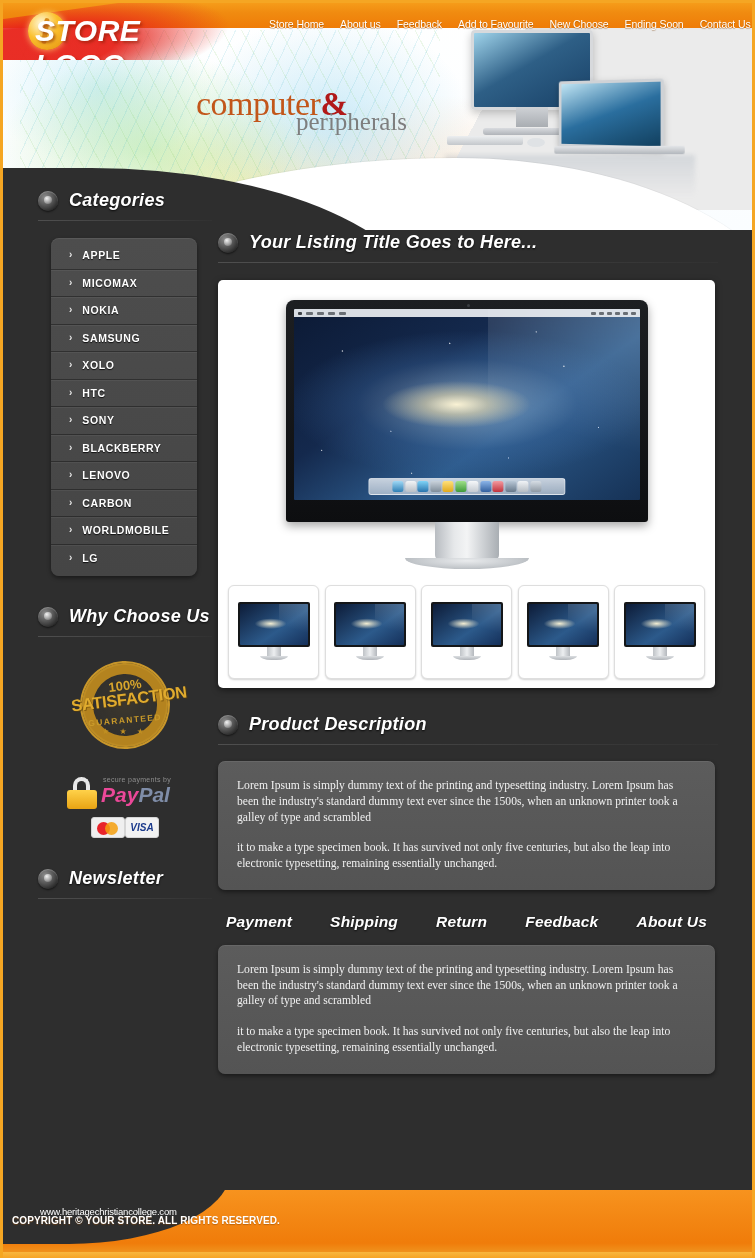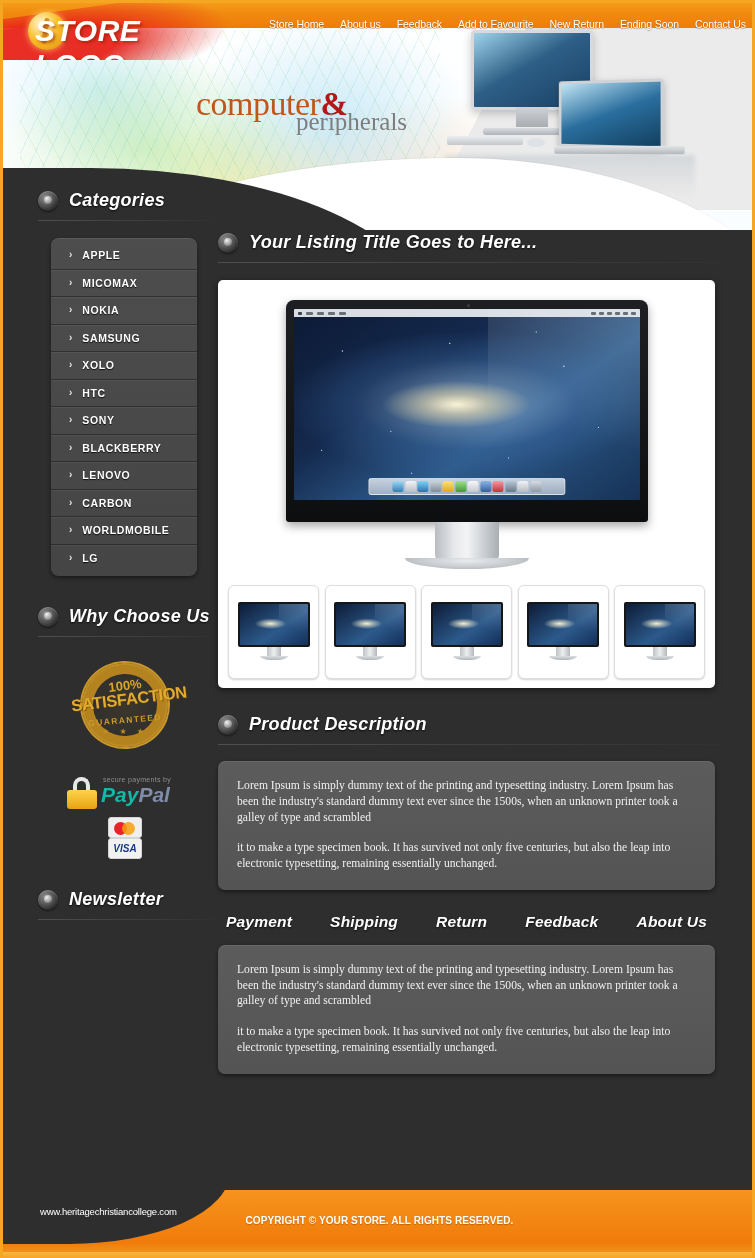--- a/index.html
+++ b/index.html
@@ -270,23 +270,23 @@
     position:absolute; left:0; top:13px; width:30px; height:19px;
     background:linear-gradient(to bottom,#ffd24a,#e8a313);
     border-radius:3px;
   }
   .pp-secure {
     position:absolute; left:42px; top:3px;
     color:#8d8d8d; font-size:7px; letter-spacing:.3px;
     font-family:"Liberation Sans",sans-serif;
   }
   .pp-name { position:absolute; left:40px; top:10px; font-size:21px; font-weight:bold; font-style:italic; font-family:"Liberation Sans",sans-serif; }
-  .pp-name .pay { color:#14b8a6; }
+  .pp-name .pay { color:#ec4899; }
   .pp-name .pal { color:#7f8da8; }
-  .pp-cards { display:flex; margin-top:4px;flex-direction:column; }
+  .pp-cards { display:flex; margin-top:4px; }
   .card-mc {
     width:34px; height:21px; border-radius:3px; background:#efefef;
     position:relative; border:1px solid #d5d5d5;
   }
   .card-mc::before, .card-mc::after {
     content:""; position:absolute; top:4px; width:13px; height:13px; border-radius:50%;
   }
   .card-mc::before { left:5px; background:#e8232a; }
   .card-mc::after { left:13px; background:#f59f0d; opacity:.85; }
   .card-visa {
@@ -475,24 +475,25 @@
     background:#2e2e2e;
     border-radius: 0 0 62% 0 / 0 0 100% 0;
   }
   .footer-url {
     position:absolute; left:40px; top:16px;
     color:#ffffff; font-size:9.5px; letter-spacing:-.2px;
     font-family:"Liberation Sans Narrow","Liberation Sans",sans-serif;
     z-index:3;
   }
   .footer-copy {
-    position:absolute; left:4px; right:0; top:25px; text-align:center;
+    position:absolute; left:4px; right:0; top:25px; 
     color:#ffffff; font-size:10px; font-weight:bold; letter-spacing:.1px;
     font-family:"Liberation Sans Narrow","Liberation Sans",sans-serif;
     text-shadow:0 1px 1px rgba(140,70,0,.5);
+    padding-left:8px;
   }
   .footer-bottomline {
     position:absolute; left:0; bottom:0; width:755px; height:6px;
     background: linear-gradient(to bottom,#f8b63f,#f6a425);
   }
   .page-border {
     position:absolute; inset:0; pointer-events:none; z-index:60;
     border-left:3px solid #f5a623; border-right:3px solid #f5a623;
     border-top:3px solid #f5a623;
   }
@@ -524,21 +525,21 @@
     <div class="banner-wave"></div>
     <div class="dark-wave"></div>
   </div>
 
   <div class="topbar"></div>
   <nav class="nav">
     <a href="#">Store Home</a>
     <a href="#">About us</a>
     <a href="#">Feedback</a>
     <a href="#">Add to Favourite</a>
-    <a href="#">New Return</a>
+    <a href="#">New Choose</a>
     <a href="#">Ending Soon</a>
     <a href="#">Contact Us</a>
     <span class="sep">|</span>
     <span class="search-icon"></span>
   </nav>
 
   <div class="logo-wrap">
     <div class="logo-swoosh"></div>
     <div class="logo-disc"></div>
     <div class="logo-text">STORE LOGO</div>

